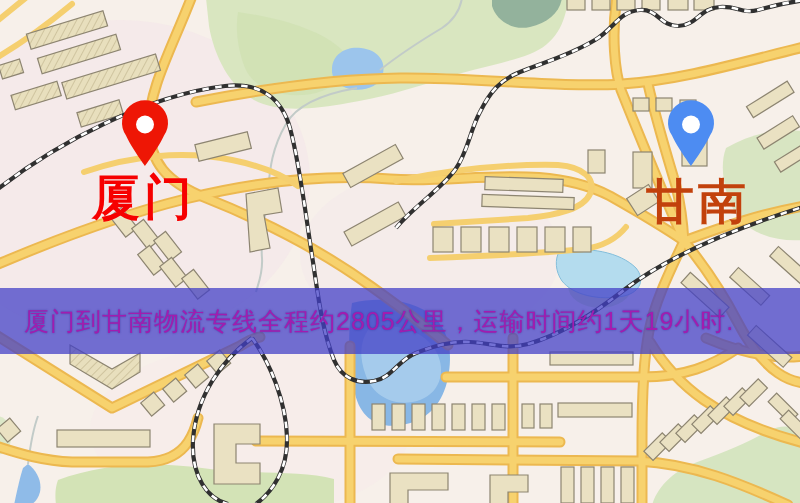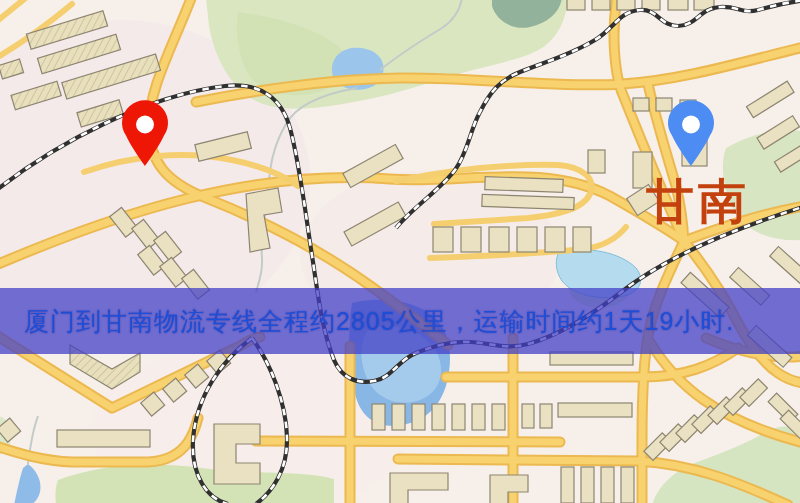--- a/index.html
+++ b/index.html
@@ -241,19 +241,20 @@
   <g transform="translate(122,102)">
     <path d="M23 64 C23 64 8.5 44 4 33.5 A23 22.5 0 1 1 42 33.5 C37.5 44 23 64 23 64 Z" fill="#ee1605"></path>
     <circle cx="23" cy="22.5" r="9" fill="#ffffff"></circle>
   </g>
   <g transform="translate(668,102)">
     <path d="M23 64 C23 64 8.5 44 4 33.5 A23 22.5 0 1 1 42 33.5 C37.5 44 23 64 23 64 Z" fill="#4d8cf2"></path>
     <circle cx="23" cy="22.5" r="9" fill="#ffffff"></circle>
   </g>
 </svg>
 
+<div class="city-label origin" style="color: rgb(246, 0, 0);">厦门</div>
 <div class="city-label dest" style="color: #c2410c;">甘南</div>
 
 <div class="banner" style="background: rgba(66, 64, 198, 0.74);">
-  <span style="color: #1d4ed8;">厦门到甘南物流专线全程约2805公里，运输时间约1天19小时.</span>
+  <span style="color: #a21caf;">厦门到甘南物流专线全程约2805公里，运输时间约1天19小时.</span>
 </div>
 
 </div>
 
 </body></html>

